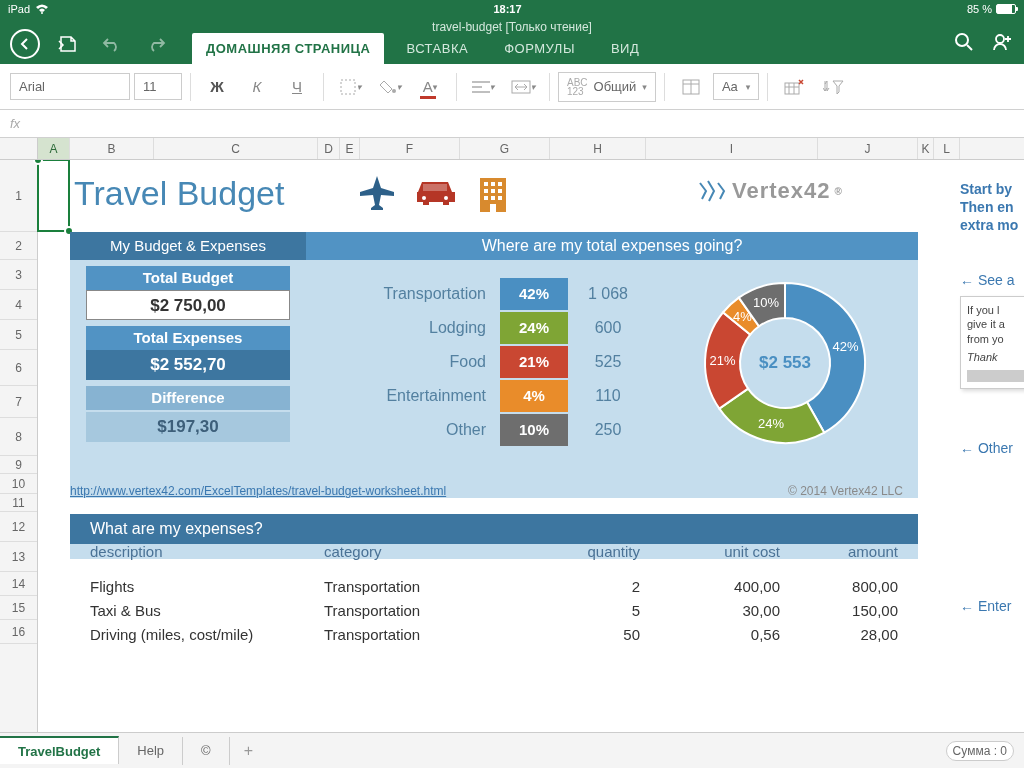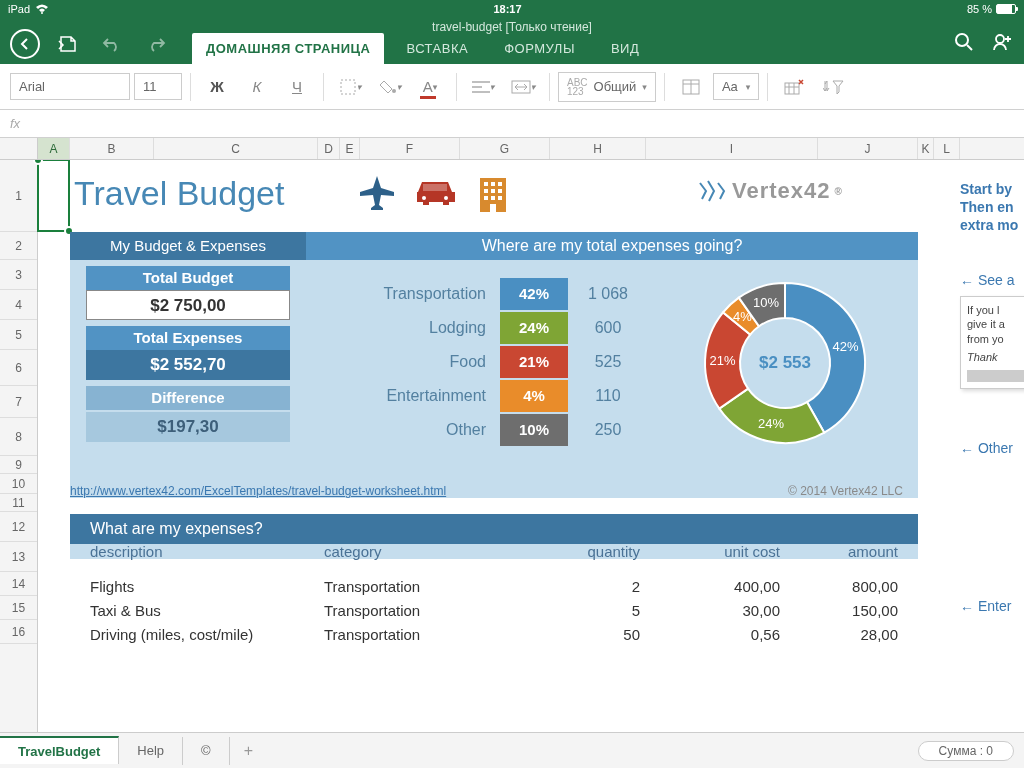--- a/index.html
+++ b/index.html
@@ -93,21 +93,21 @@
 .ec2 { width:216px; }
 .ec3 { width:100px; text-align:right; }
 .ec4 { width:140px; text-align:right; }
 .ec5 { width:138px; text-align:right; padding-right:20px; }
 
 
 .sheet-tabs { position:absolute; bottom:0; left:0; right:0; height:36px; background:#f4f4f4; border-top:1px solid #ccc; display:flex; align-items:center; }
 .sheet-tab { padding: 0 18px; height:28px; line-height:28px; font-size:13px; color:#666; border-right:1px solid #ccc; cursor:pointer; }
 .sheet-tab.active { background:#fff; color:#217346; font-weight:bold; border-top:2px solid #217346; margin-top:-1px; }
 .sheet-add { padding:0 14px; color:#999; font-size:16px; cursor:pointer; }
-.sum-box { margin-left:auto; margin-right:10px; background:#fff; border:1px solid #ccc; border-radius:10px; padding:2px 20px; font-size:12px; color:#666; }
+.sum-box { margin-left:auto; margin-right:10px; background:#fff; border:1px solid #ccc; border-radius:10px; padding:2px 6px; font-size:12px; color:#666; }
 
 .tip-box { position:absolute; left:922px; top:136px; width:96px; background:#fff; border:1px solid #ccc; padding:6px; font-size:11px; color:#444; line-height:1.3; box-shadow: 2px 2px 4px rgba(0,0,0,0.15);}
 .tip-box .thank { font-style:italic; margin-top:4px; }
 .tip-box .bar { background:#ccc; height:12px; margin-top:6px; }
 </style>
 </head>
 <body>
 
 <div class="status-bar">
   <div class="status-left">

